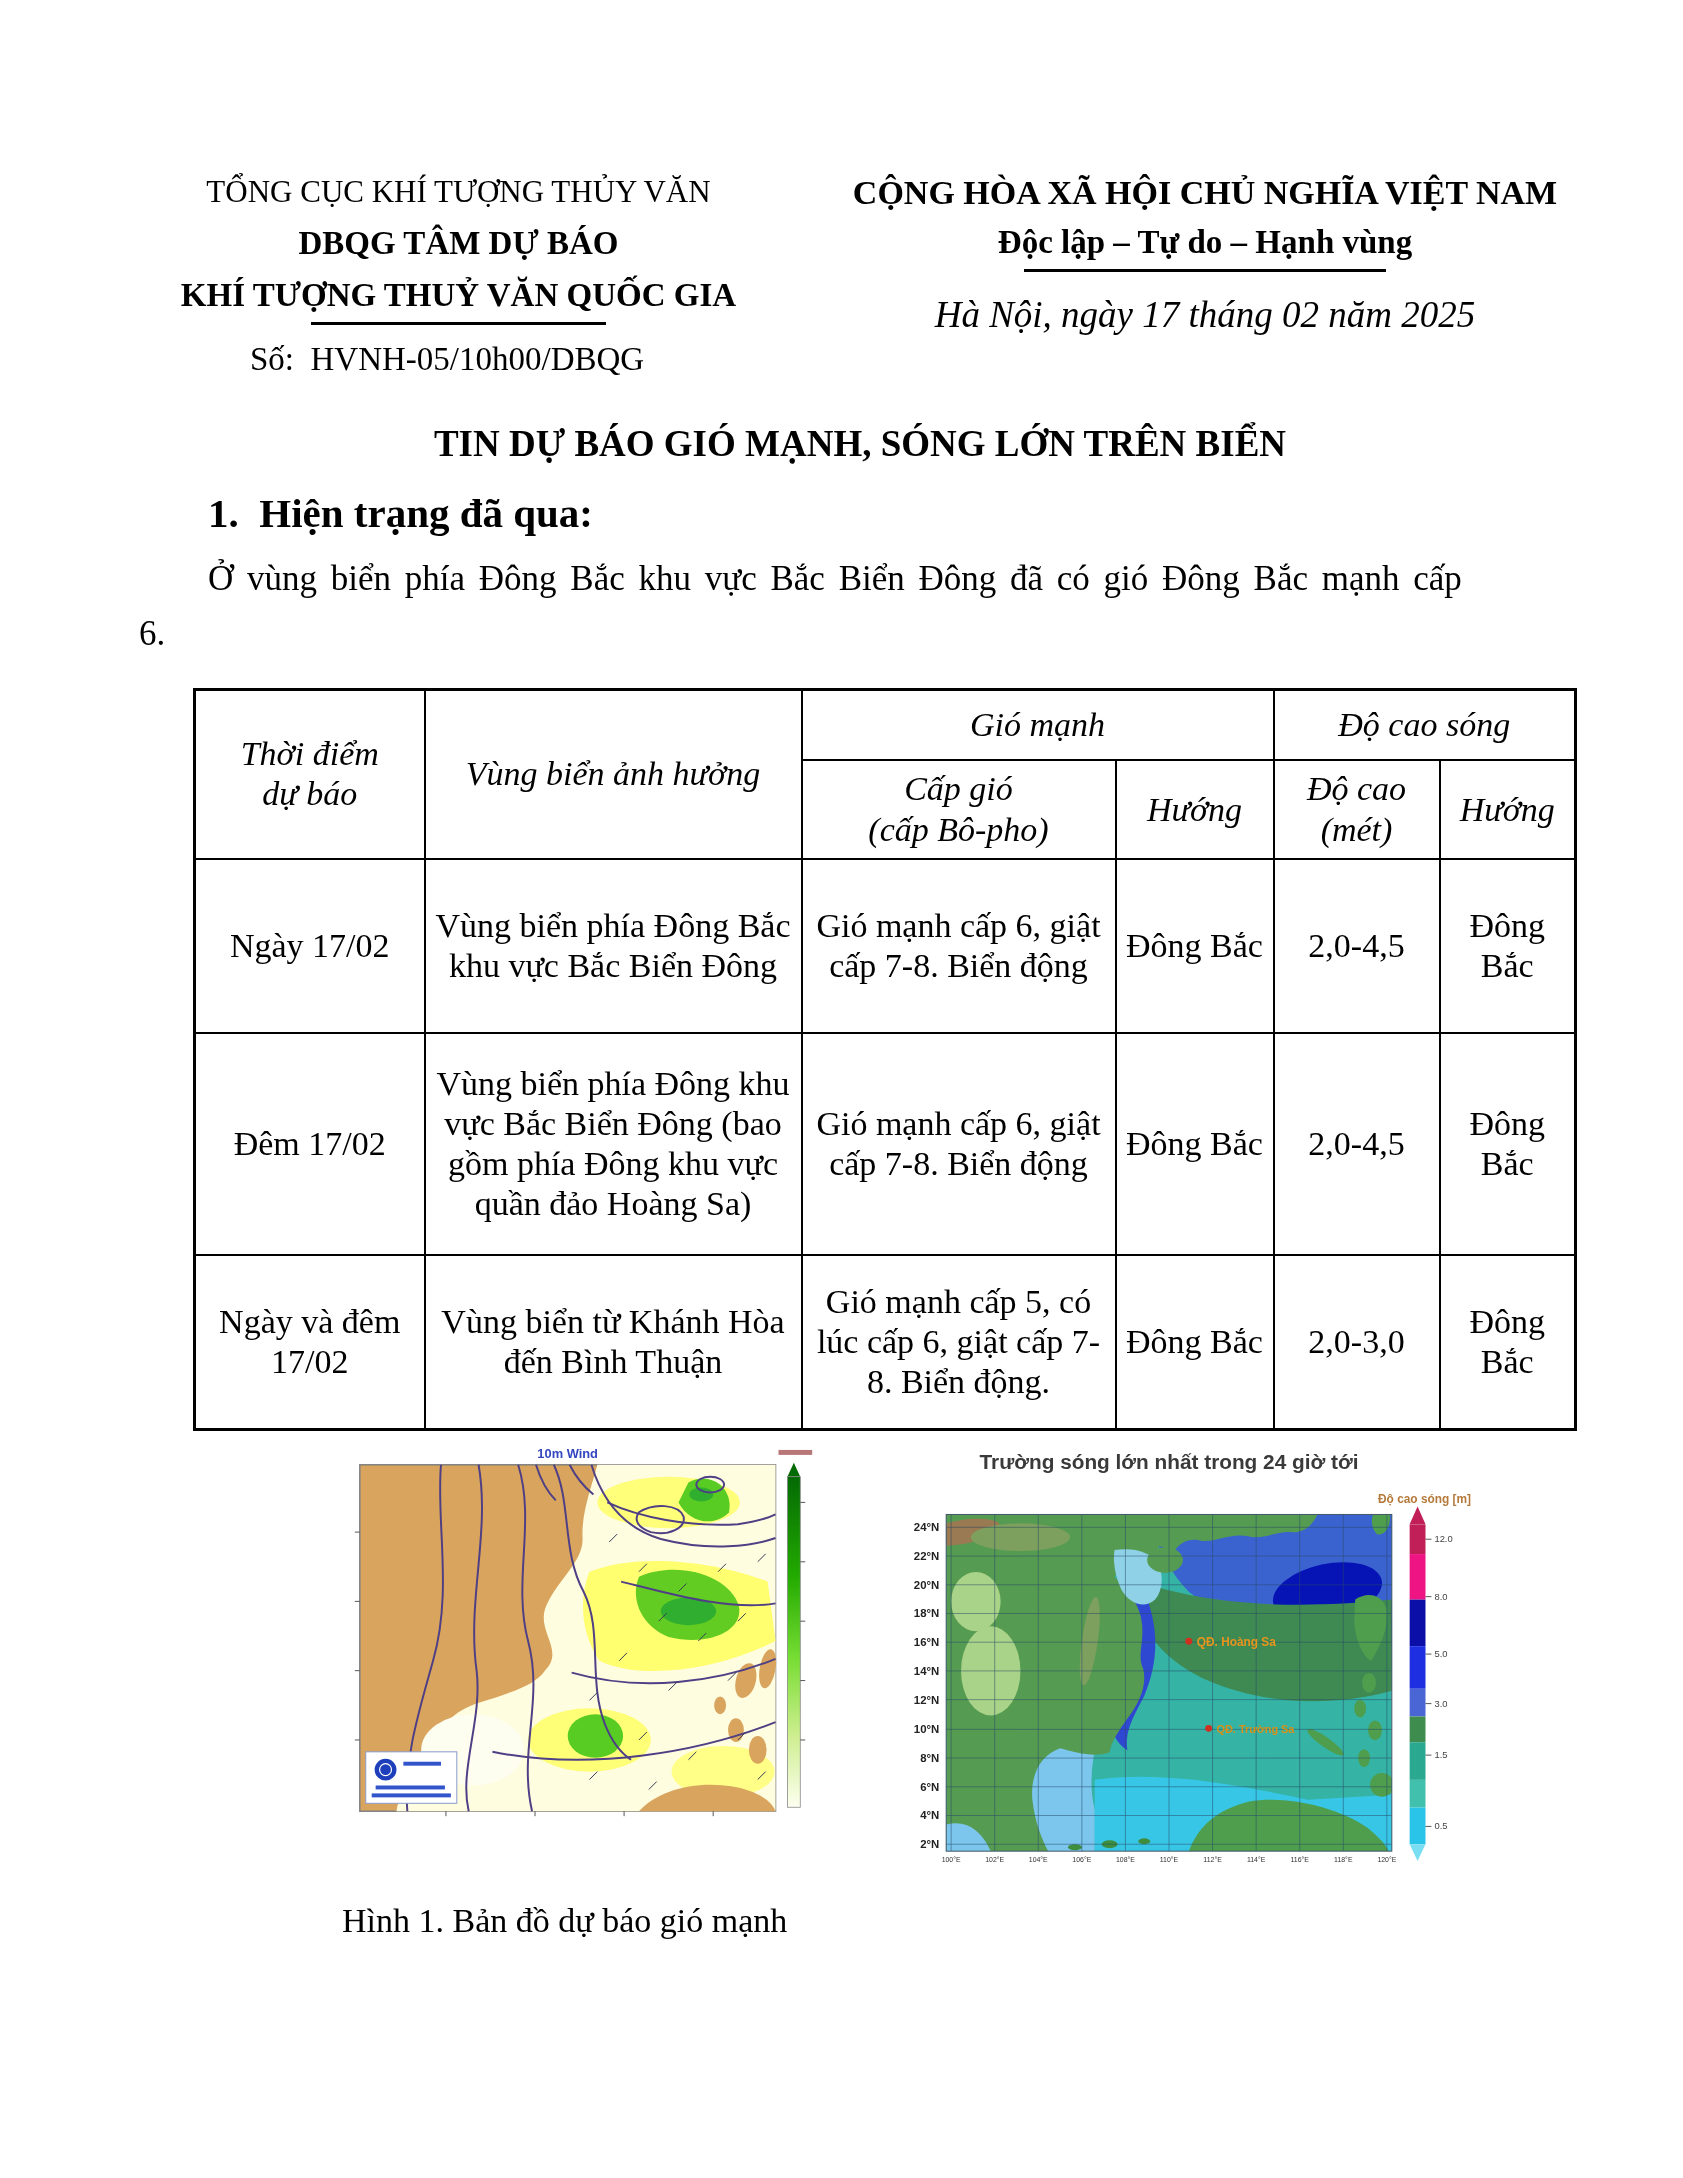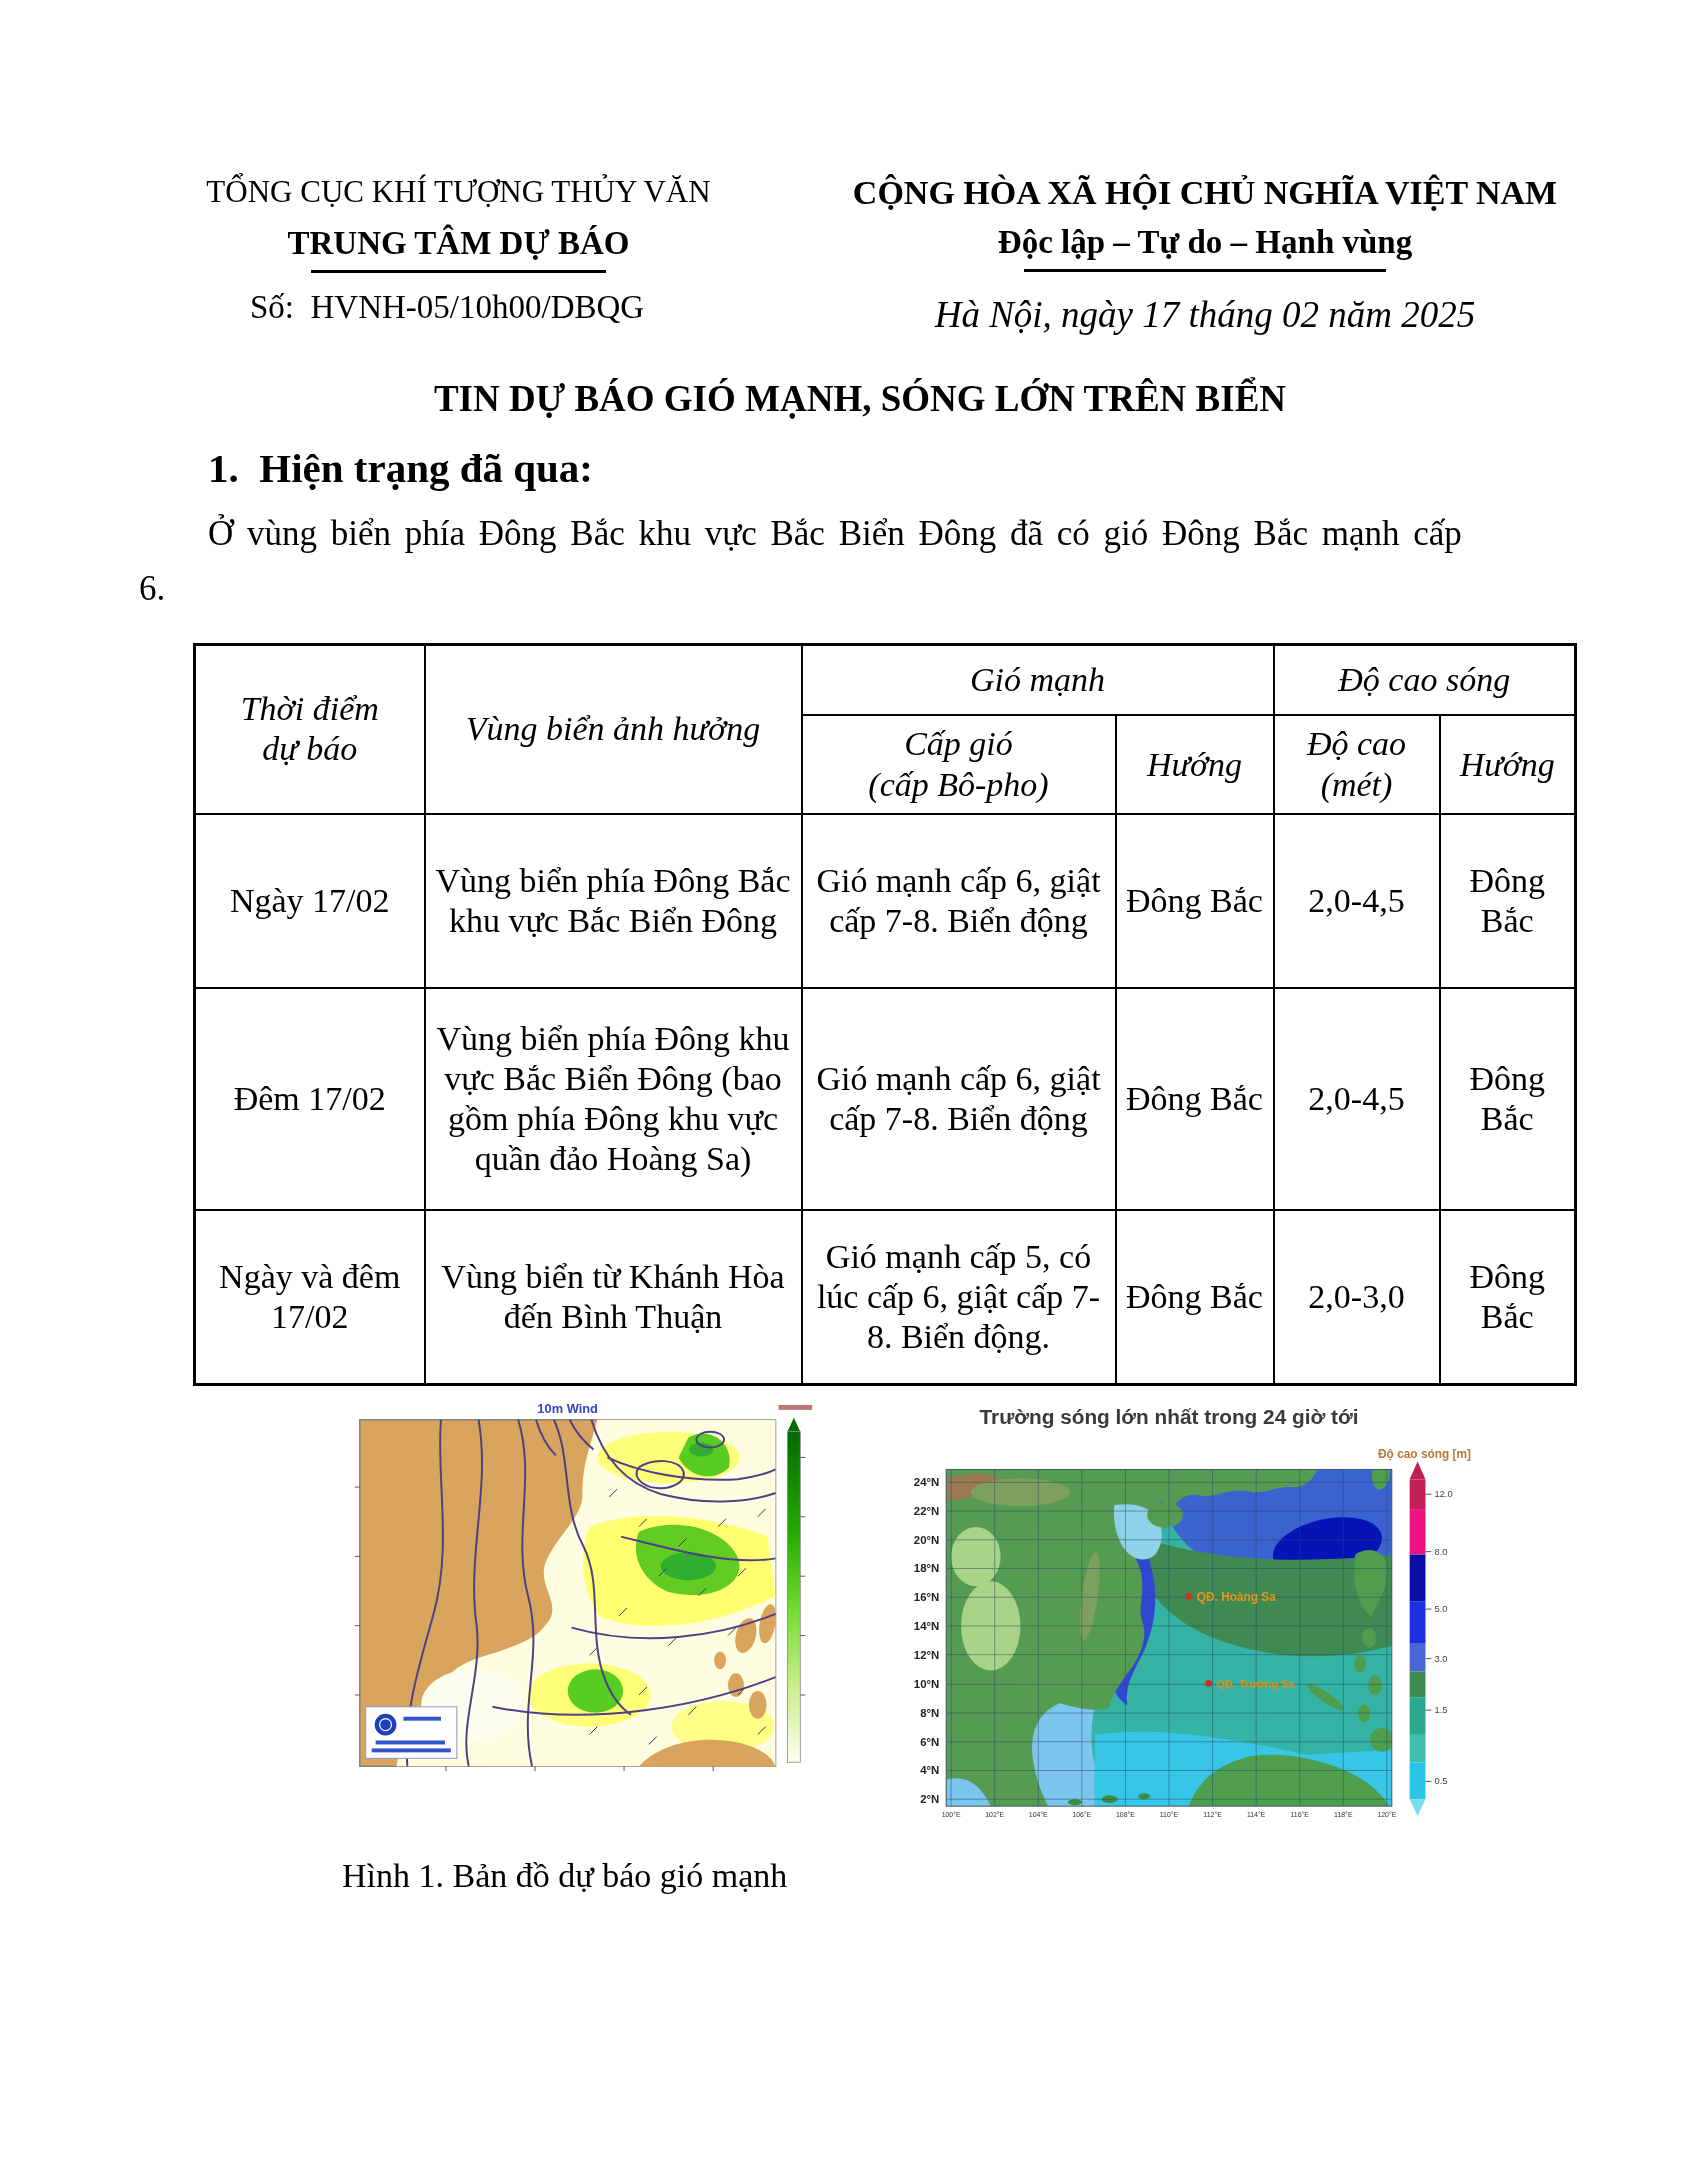--- a/index.html
+++ b/index.html
@@ -39,21 +39,22 @@
   .mapsvg text { font-family:"Liberation Sans","DejaVu Sans",sans-serif; }
 </style>
 </head>
 <body>
 
 <div class="page">
 
   <div class="doc-header">
     <div class="header-left">
       <div class="hl-1">TỔNG CỤC KHÍ TƯỢNG THỦY VĂN</div>
-      <div class="hl-2">TRUNG TÂM DỰ BÁO</div>
+      <div class="hl-2">DBQG TÂM DỰ BÁO</div>
+      <div class="hl-3">KHÍ TƯỢNG THUỶ VĂN QUỐC GIA</div>
       <div class="rule rule-left"></div>
       <div class="doc-number">Số:  HVNH-05/10h00/DBQG</div>
     </div>
     <div class="header-right">
       <div class="hr-1">CỘNG HÒA XÃ HỘI CHỦ NGHĨA VIỆT NAM</div>
       <div class="hr-2">Độc lập – Tự do – Hạnh vùng</div>
       <div class="rule rule-right"></div>
       <div class="hr-date">Hà Nội, ngày 17 tháng 02 năm 2025</div>
     </div>
   </div>

